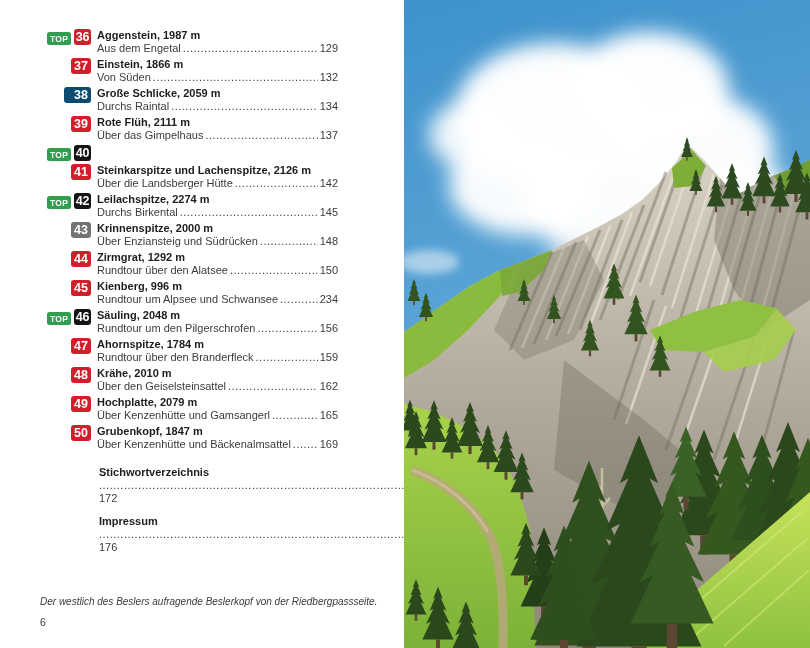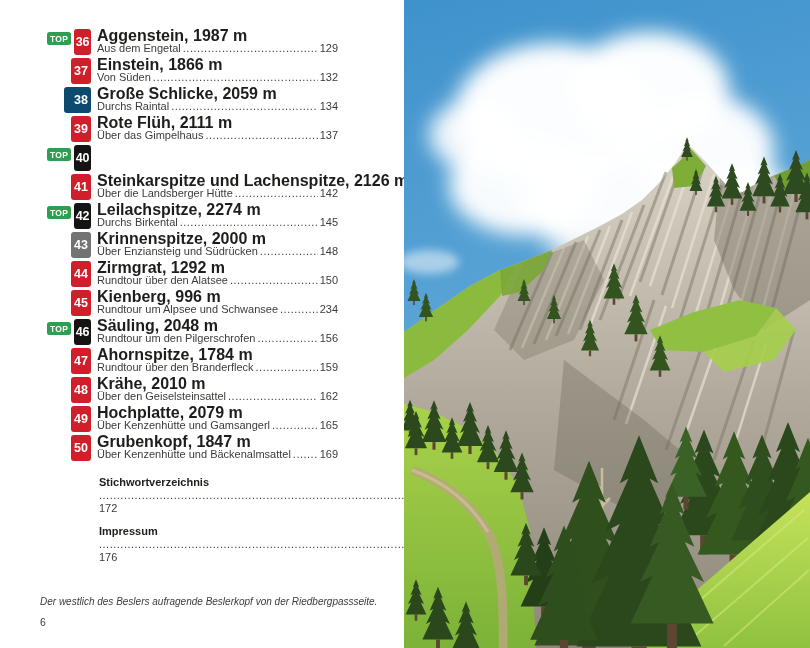--- a/index.html
+++ b/index.html
@@ -4,24 +4,24 @@
 <style>
   html,body{margin:0;padding:0;}
   .page{position:relative;width:810px;height:648px;background:#ffffff;overflow:hidden;
         font-family:"Liberation Sans", sans-serif;}
   
   .toc{position:absolute;left:47px;top:29px;width:291px;}
   .entry{display:flex;margin-bottom:3px;}
   .badge-col{flex:none;width:44px;display:flex;justify-content:flex-end;align-items:flex-start;gap:3px;}
   .top-badge{height:13px;padding:0 3px;margin-top:3px;border-radius:2.5px;color:#fff;
              font-size:8.5px;font-weight:bold;letter-spacing:.3px;display:flex;align-items:center;}
-  .num-badge{width:20px;height:26px;border-radius:3px;color:#fff;font-size:12.5px;font-weight:bold;
+  .num-badge{width:20px;height:16px;border-radius:3px;color:#fff;font-size:12.5px;font-weight:bold;
              display:flex;align-items:center;justify-content:center;}
   .text-col{flex:1;margin-left:6px;min-width:0;}
-  .title{font-size:16px;font-weight:bold;color:#1d1d1b;line-height:13px;white-space:nowrap;}
+  .title{font-size:11px;font-weight:bold;color:#1d1d1b;line-height:13px;white-space:nowrap;}
   .subrow{display:flex;align-items:baseline;font-size:11px;color:#3b3b39;line-height:13px;}
   .sub{white-space:nowrap;}
   .dots{flex:1;overflow:hidden;white-space:nowrap;margin:0 2px;letter-spacing:.5px;}
   .dots::after{content:"......................................................................................";}
   .pg{white-space:nowrap;}
   .extras{margin-top:15px;}
   .extra{display:flex;align-items:baseline;padding-left:50px;margin-bottom:10px;
          font-size:11px;line-height:13px;color:#3b3b39;flex-direction:column;}
   .extra .label{font-weight:bold;color:#1d1d1b;white-space:nowrap;}
   

